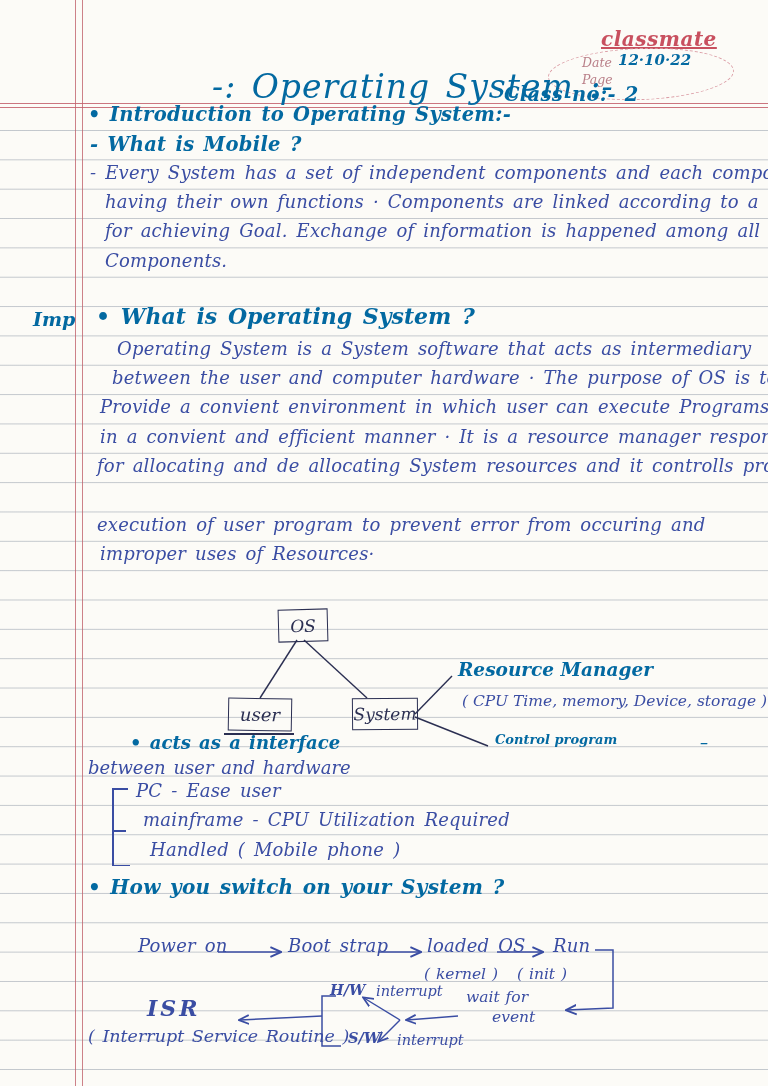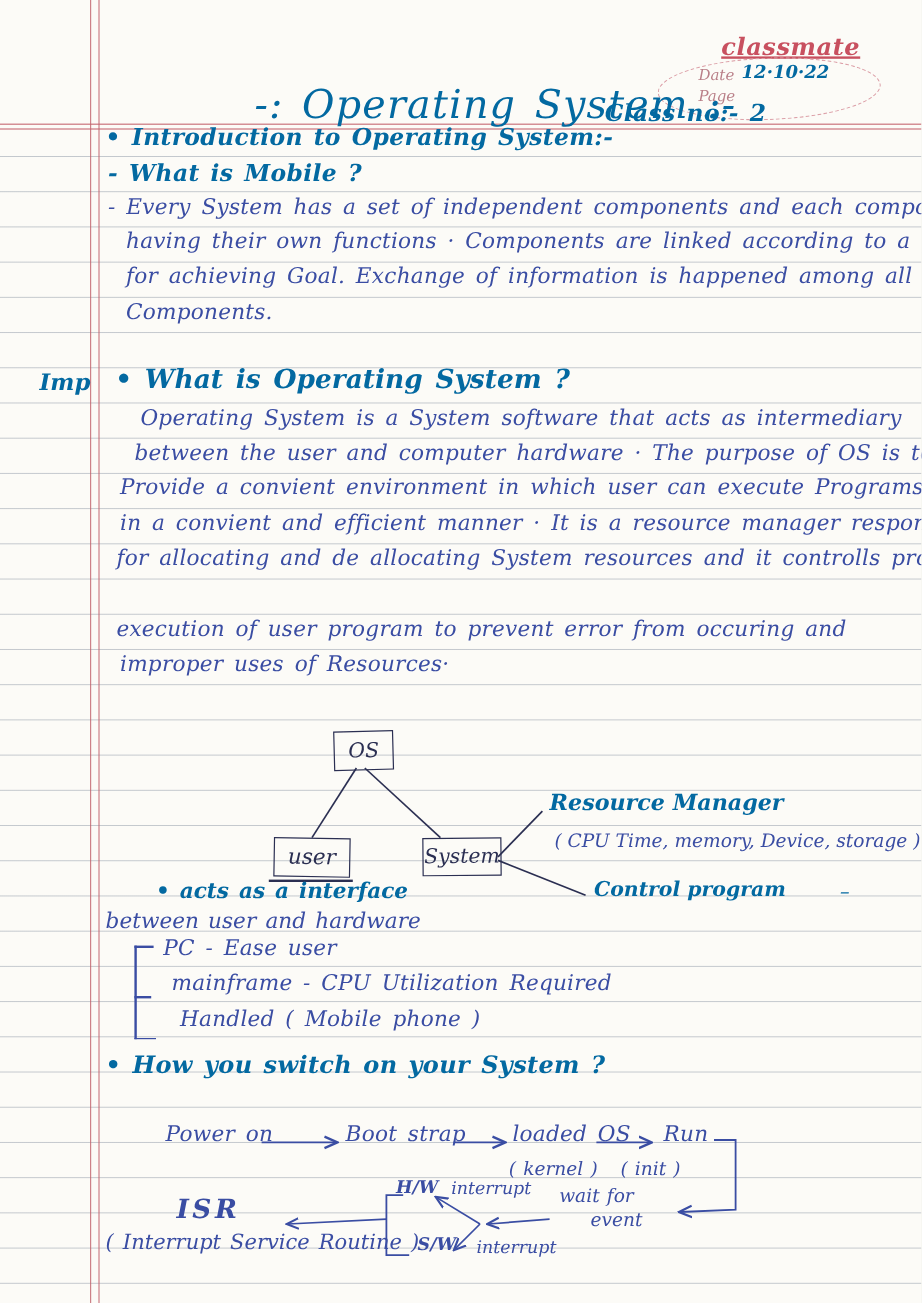--- a/index.html
+++ b/index.html
@@ -79,21 +79,21 @@
     <line x1="104" y1="42" x2="167" y2="100" stroke="#2b2f52" stroke-width="1.4"></line>
     <line x1="215" y1="116" x2="252" y2="78" stroke="#2b2f52" stroke-width="1.4"></line>
     <line x1="215" y1="119" x2="288" y2="148" stroke="#2b2f52" stroke-width="1.4"></line>
   </svg>
   <div class="dbox" style="left:278px; top:609px; width:48px; height:31px; transform:rotate(-1.5deg);">OS</div>
   <div class="dbox" style="left:228px; top:698px; width:62px; height:31px; transform:rotate(1deg); font-size:18px;">user</div>
   <div style="position:absolute; left:224px; top:733px; width:70px; height:1.5px; background:#2b2f52;"></div>
   <div class="dbox" style="left:352px; top:698px; width:64px; height:30px; transform:rotate(-0.5deg); font-size:17px;">System</div>
   <div class="hw dark" style="left:458px; top:659px; font-size:18.5px; font-weight:600;">Resource Manager</div>
   <div class="hw blue" style="left:462px; top:693px; font-size:15.5px;text-align:right;">( CPU Time, memory, Device, storage )</div>
-  <div class="hw dark" style="left:495px; top:733px; font-size:17px; font-weight:600;">Control  program</div>
+  <div class="hw dark" style="left:495px; top:733px; font-size:13px; font-weight:600;">Control  program</div>
   <div class="hw dark" style="left:700px; top:734px; font-size:16px;">–</div>
 
   <div class="hw dark" style="left:130px; top:733px; font-size:18px; font-weight:600; word-spacing:2px;">• acts  as  a   interface</div>
   <div class="hw blue" style="left:88px; top:758px; font-size:18px; word-spacing:2px;">between user and hardware</div>
 
   <div class="stroke-line" style="left:112px; top:788px; width:1.5px; height:78px;"></div>
   <div class="stroke-line" style="left:112px; top:788px; width:16px; height:1.5px;"></div>
   <div class="stroke-line" style="left:112px; top:830px; width:14px; height:1.5px;"></div>
   <div class="stroke-line" style="left:112px; top:864.5px; width:18px; height:1.5px;"></div>
   <div class="hw blue body18" style="left:136px; top:781px;">PC  -   Ease  user</div>

